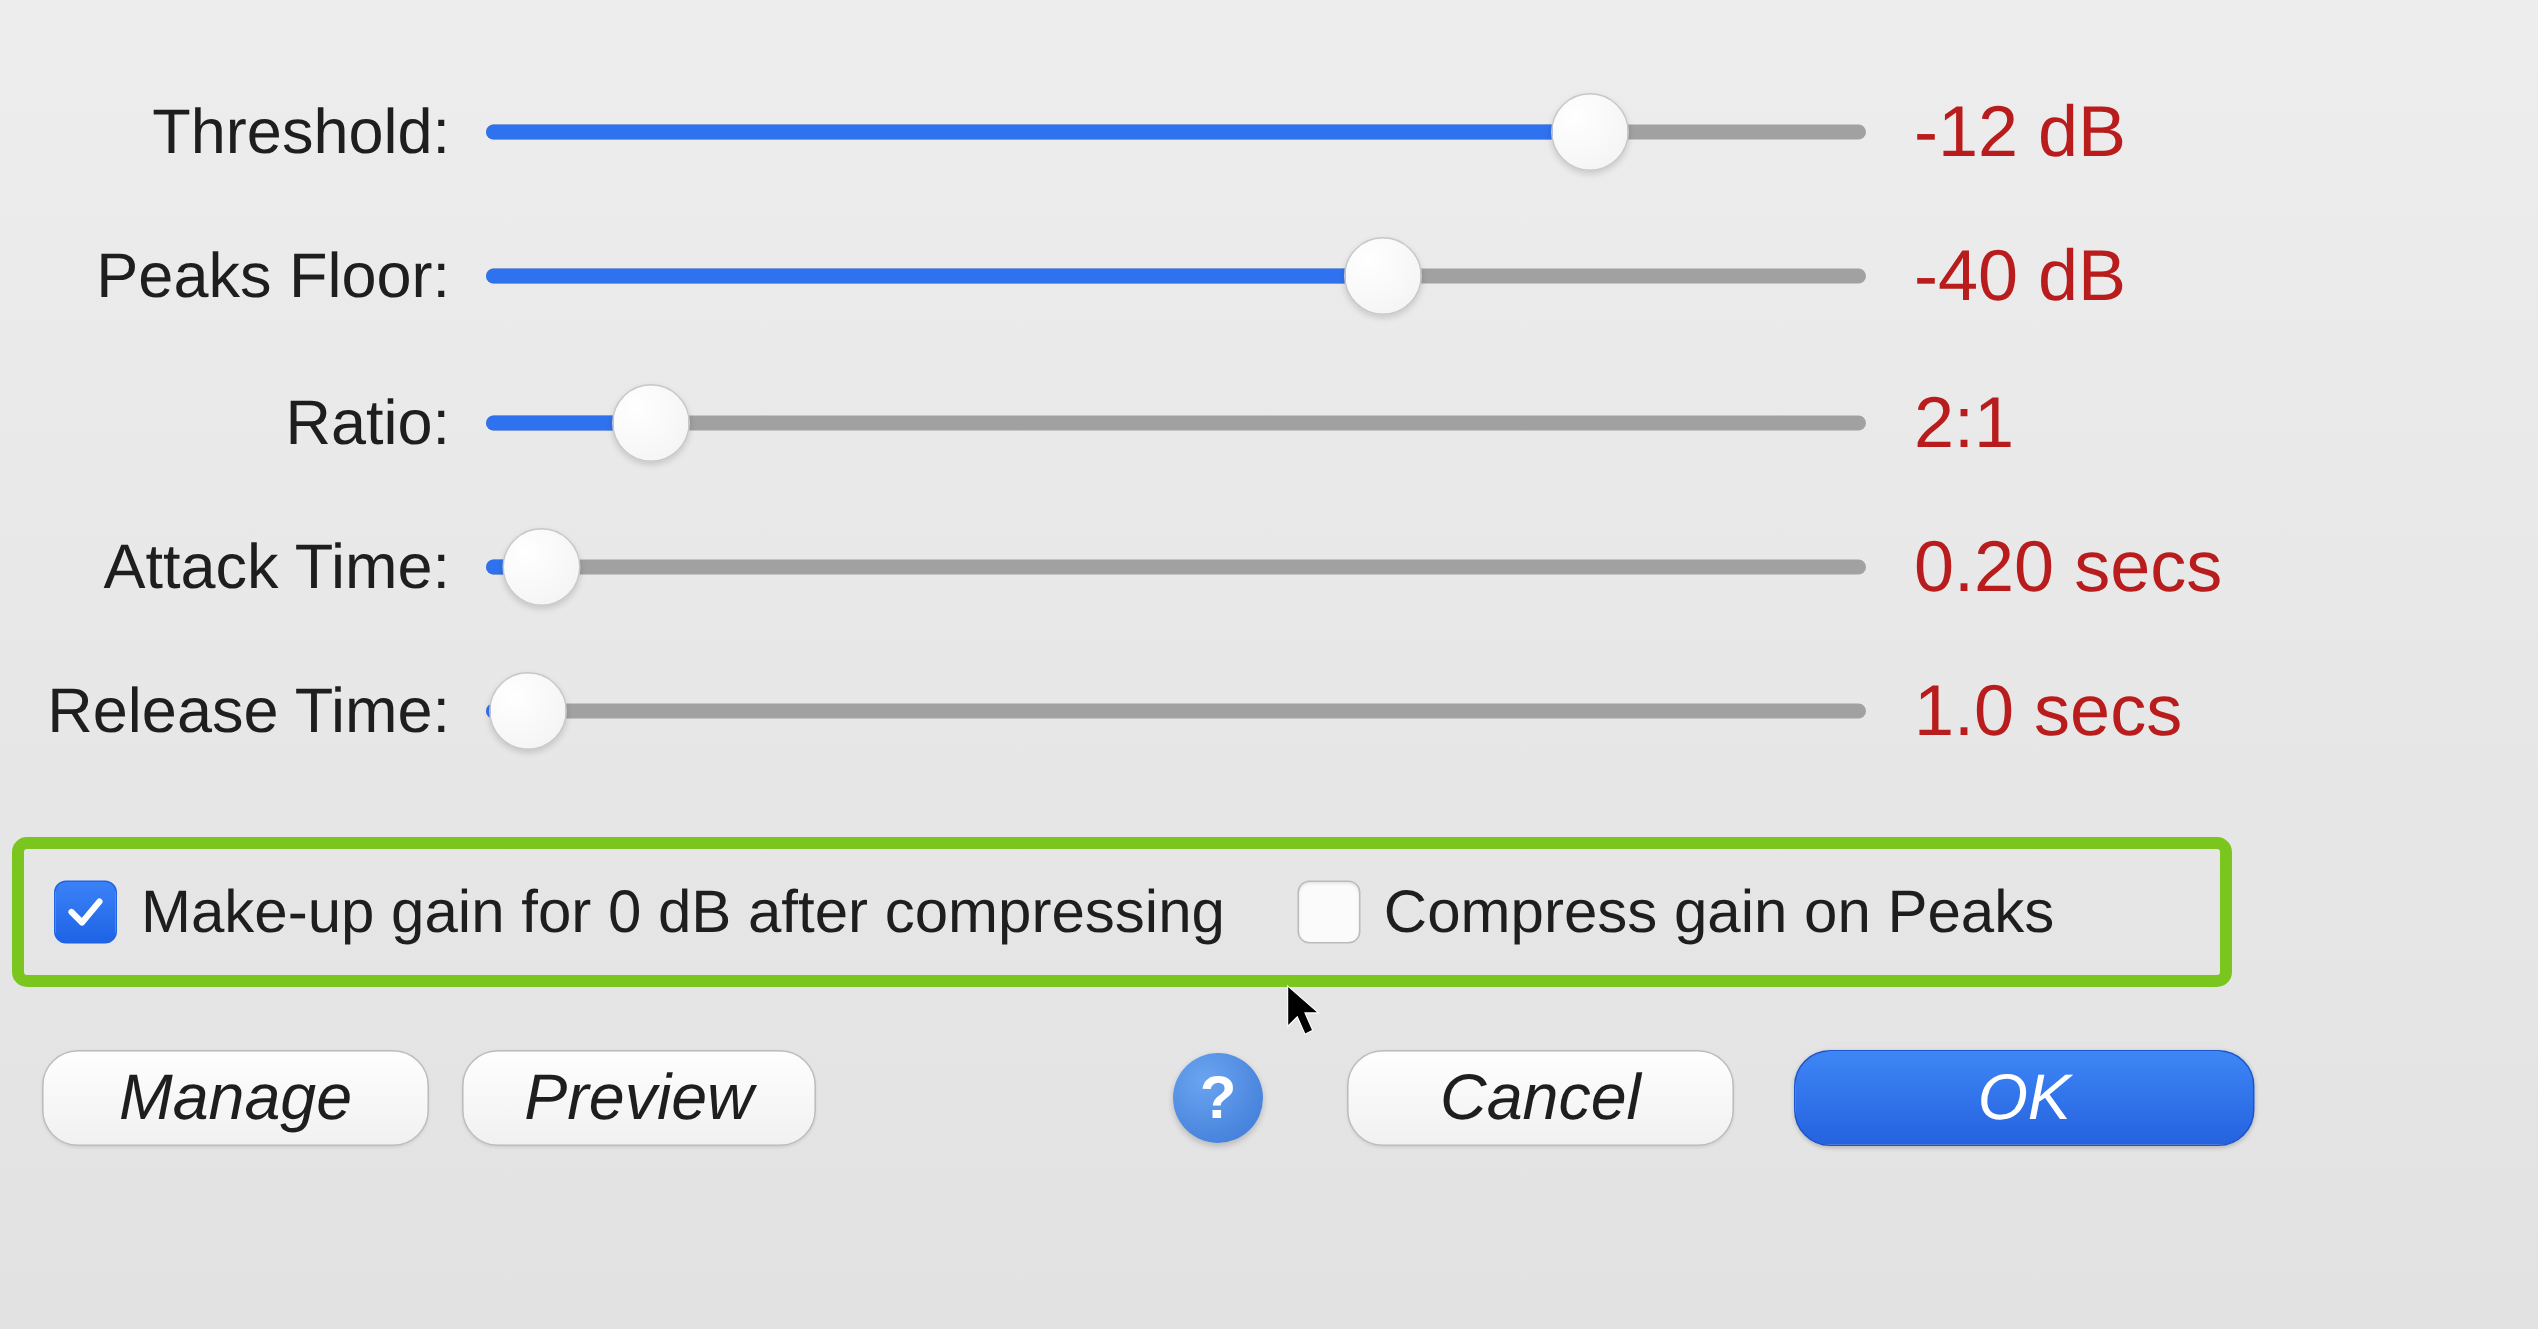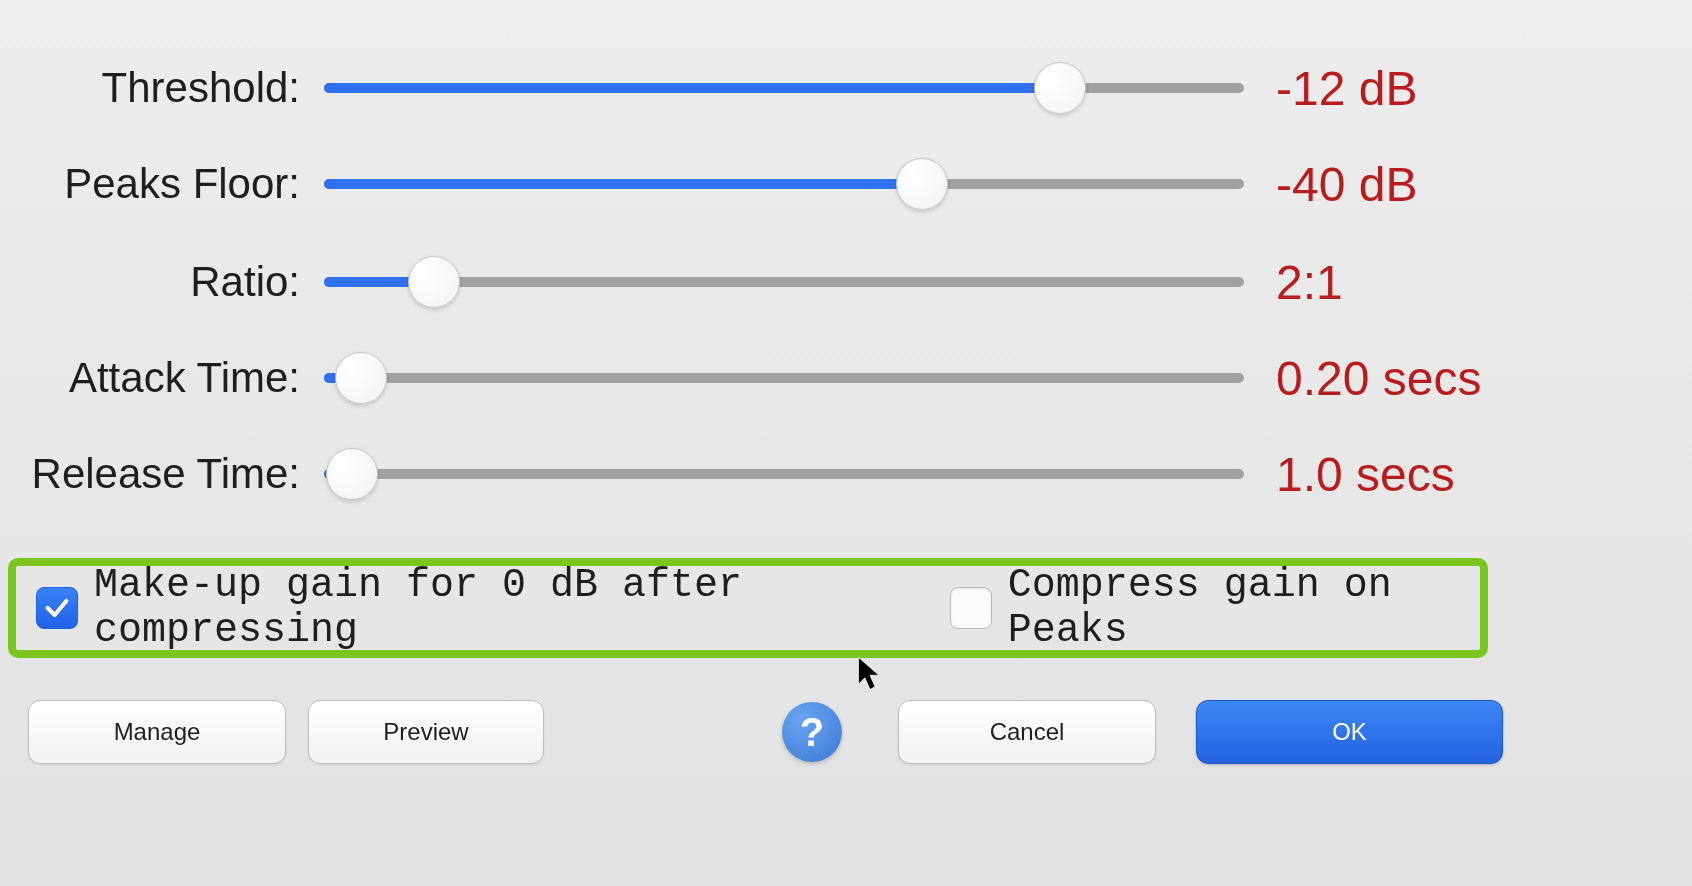--- a/index.html
+++ b/index.html
@@ -116,43 +116,43 @@
     border: 1px solid #1f63e6;
     box-shadow: none;
   }
   .cb svg {
     width: 28px;
     height: 28px;
   }
   .cb-label {
     font-size: 40px;
     color: #1e1e1e;
-    font-family: Liberation Mono, monospace;
   }
 
   
   .cursor {
     position: absolute;
     left: 856px;
     top: 656px;
     width: 28px;
     height: 36px;
     pointer-events: none;
   }
 
   
   .btn {
     position: absolute;
     height: 64px;
-    border-radius: 12px;
+    border-radius: 24px;
     display: flex;
     align-items: center;
     justify-content: center;
-    font-size: 24px;
+    font-size: 43px;
     box-sizing: border-box;
+    font-style: italic;
   }
   .btn-default {
     background: linear-gradient(#fefefe, #f1f1f1);
     border: 1px solid #bdbdbd;
     color: #1e1e1e;
     box-shadow: 0 1px 2px rgba(0,0,0,0.08);
   }
   .btn-primary {
     background: linear-gradient(#3e86f6, #2562df);
     border: 1px solid #1d54c8;

